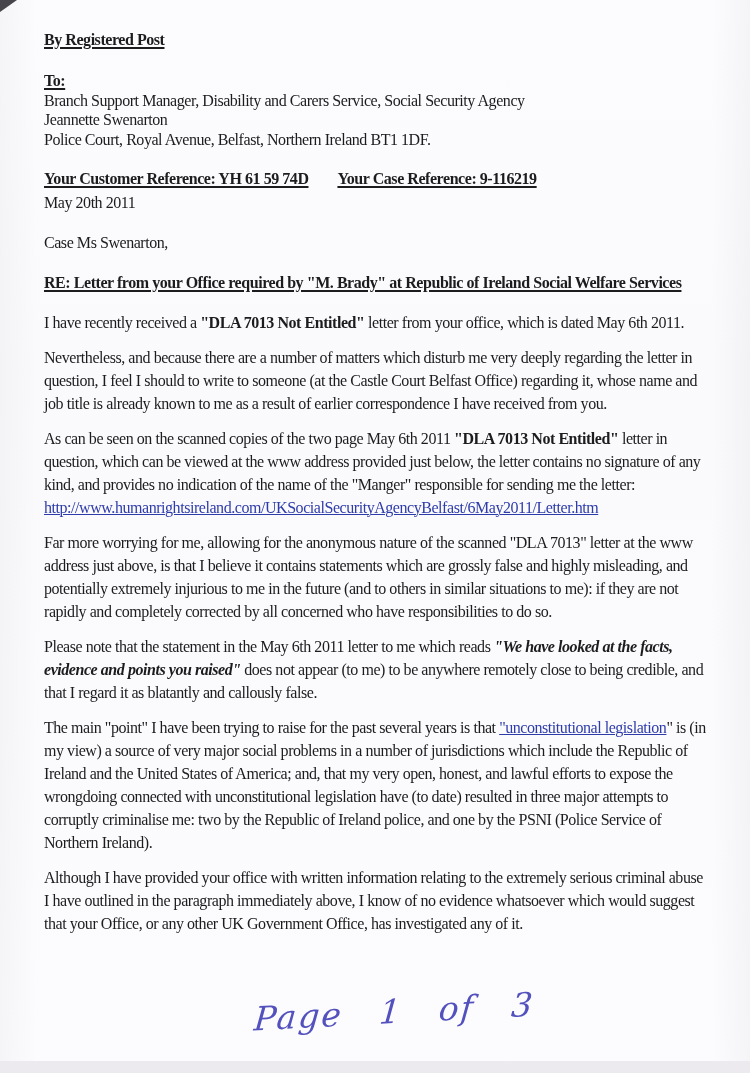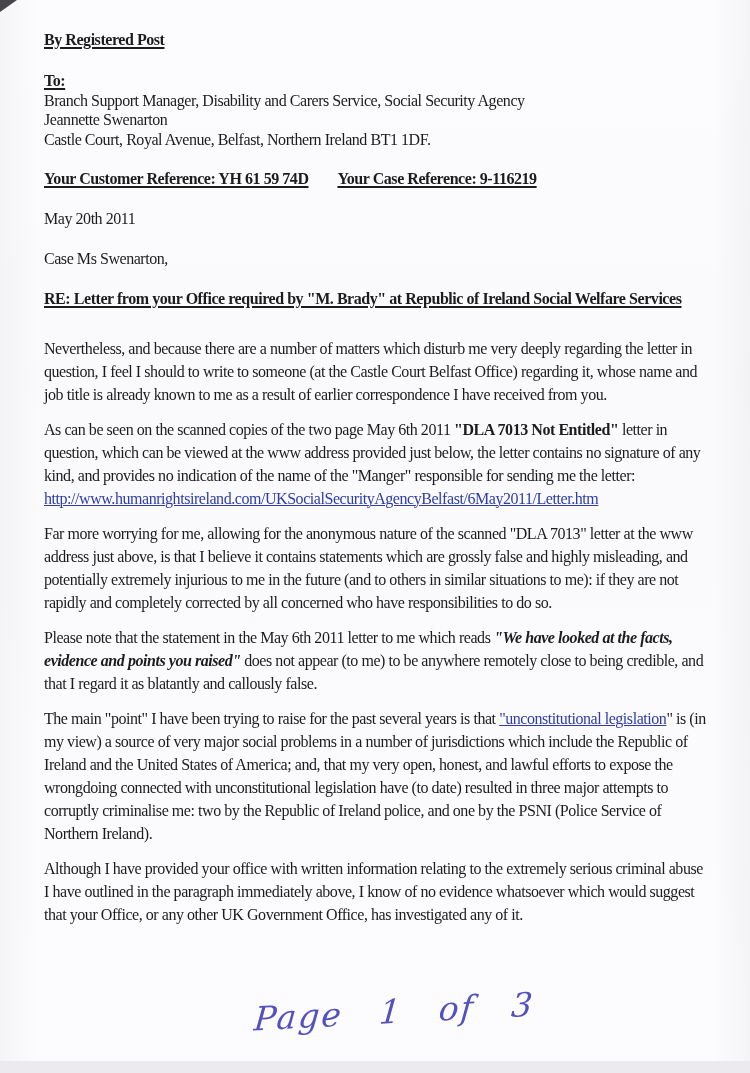--- a/index.html
+++ b/index.html
@@ -29,24 +29,24 @@
     font-size: 16px;
     letter-spacing: -0.45px;
   }
   p { margin: 0; }
   .b  { font-weight: bold; }
   .u  { text-decoration: underline; text-decoration-thickness: 2px; text-underline-offset: 2px; }
   .bi { font-weight: bold; font-style: italic; }
   .delivery { line-height: 23px; margin-bottom: 20px; }
   .addr p { line-height: 19.5px; }
   .addr { margin-bottom: 18px; }
-  .refs { line-height: 23px; margin-bottom: 17px; white-space: nowrap; }
+  .refs { line-height: 23px; margin-bottom: 1px; white-space: nowrap; }
   .refs .ref-customer { margin-right: 26px; }
   .date-line, .salutation { line-height: 23px; margin-bottom: 17px; }
-  .subject { line-height: 23px; margin-bottom: 27px; white-space: nowrap; }
+  .subject { line-height: 23px; margin-bottom: 17px; white-space: nowrap; }
   .para { line-height: 23px; margin-bottom: 12px; }
   a.link {
     color: #2e3caa;
     text-decoration: underline;
     text-decoration-thickness: 1px;
     cursor: pointer;
   }
   .handwriting {
     position: absolute;
     top: 992px; left: 254px;
@@ -68,34 +68,35 @@
   <div class="corner-mark"></div>
 
   <div class="content">
 
     <p class="delivery b u">By Registered Post</p>
 
     <div class="addr">
       <p class="b u" style="display:inline-block;">To:</p>
       <p>Branch Support Manager, Disability and Carers Service, Social Security Agency</p>
       <p>Jeannette Swenarton</p>
-      <p>Castle Court, Royal Avenue, Belfast, Northern Ireland BT1 1DF.</p>
+      <p>Police Court, Royal Avenue, Belfast, Northern Ireland BT1 1DF.</p>
     </div>
 
     <p class="refs b">
       <span class="u ref-customer">Your Customer Reference: YH 61 59 74D</span>
       <span class="u">Your Case Reference: 9-116219</span>
     </p>
 
     <p class="date-line">May 20th 2011</p>
 
     <p class="salutation">Case Ms Swenarton,</p>
 
     <p class="subject b u">RE: Letter from your Office required by "M. Brady" at Republic of Ireland Social Welfare Services</p>
 
+    <p class="para"><span>I have recently received a </span><span class="b">"DLA 7013 Not Entitled"</span><span> letter from your office, which is dated May 6th 2011.</span></p>
     <p class="para"><span>Nevertheless, and because there are a number of matters which disturb me very deeply regarding the letter in question, I feel I should to write to someone (at the Castle Court Belfast Office) regarding it, whose name and job title is already known to me as a result of earlier correspondence I have received from you.</span></p>
     <p class="para"><span>As can be seen on the scanned copies of the two page May 6th 2011 </span><span class="b">"DLA 7013 Not Entitled"</span><span> letter in question, which can be viewed at the www address provided just below, the letter contains no signature of any kind, and provides no indication of the name of the "Manger" responsible for sending me the letter:</span><br><a href="#" class="link">http://www.humanrightsireland.com/UKSocialSecurityAgencyBelfast/6May2011/Letter.htm</a></p>
     <p class="para"><span>Far more worrying for me, allowing for the anonymous nature of the scanned "DLA 7013" letter at the www address just above, is that I believe it contains statements which are grossly false and highly misleading, and potentially extremely injurious to me in the future (and to others in similar situations to me): if they are not rapidly and completely corrected by all concerned who have responsibilities to do so.</span></p>
     <p class="para"><span>Please note that the statement in the May 6th 2011 letter to me which reads </span><span class="bi">"We have looked at the facts, evidence and points you raised"</span><span> does not appear (to me) to be anywhere remotely close to being credible, and that I regard it as blatantly and callously false.</span></p>
     <p class="para"><span>The main "point" I have been trying to raise for the past several years is that </span><a href="#" class="link">"unconstitutional legislation</a><span>" is (in my view) a source of very major social problems in a number of jurisdictions which include the Republic of Ireland and the United States of America; and, that my very open, honest, and lawful efforts to expose the wrongdoing connected with unconstitutional legislation have (to date) resulted in three major attempts to corruptly criminalise me: two by the Republic of Ireland police, and one by the PSNI (Police Service of Northern Ireland).</span></p>
     <p class="para"><span>Although I have provided your office with written information relating to the extremely serious criminal abuse I have outlined in the paragraph immediately above, I know of no evidence whatsoever which would suggest that your Office, or any other UK Government Office, has investigated any of it.</span></p>
   </div>
 
   <div class="handwriting">Page 1 of 3</div>
 </div>

